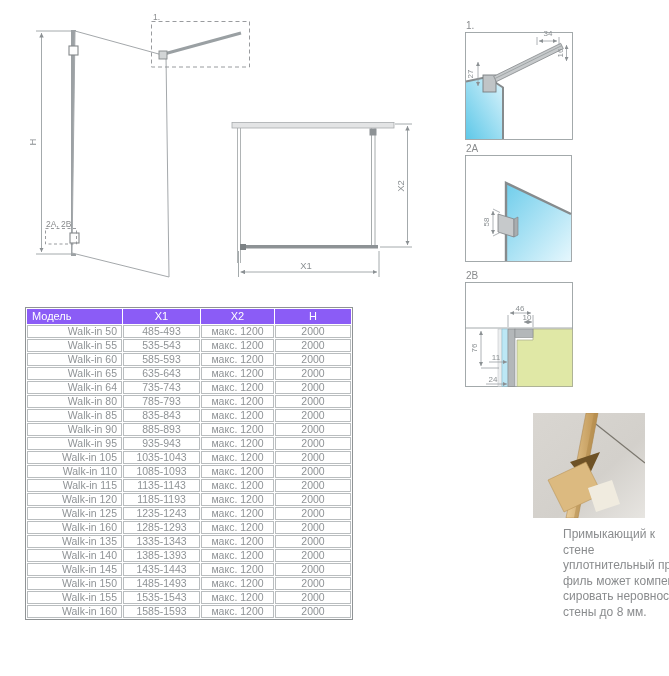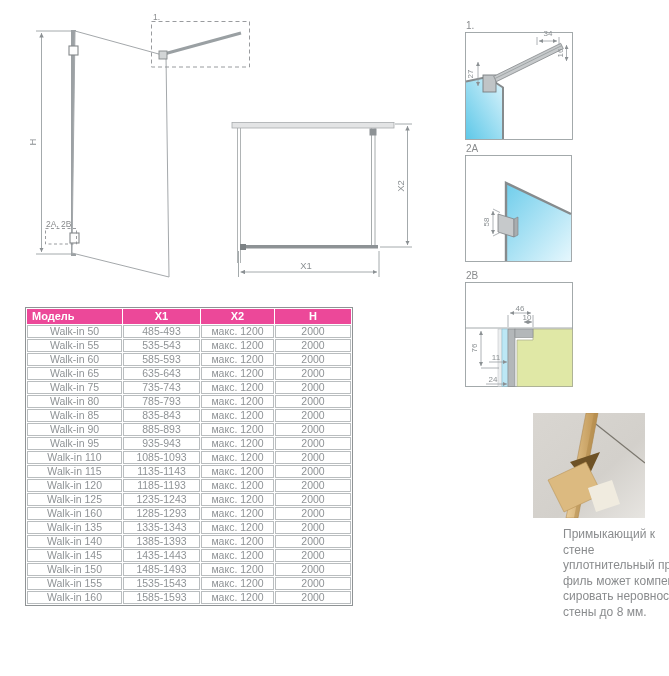--- a/index.html
+++ b/index.html
@@ -14,30 +14,30 @@
   .detail-label{font-size:10px;fill:#898b8d;}
   .detail-label-sm{font-size:8.5px;fill:#898b8d;}
 
   
   .size-table-wrap{position:absolute;left:25px;top:307px;width:325px;}
   table.size-table{
     border-collapse:separate;border-spacing:1px;width:100%;
     background:#ffffff;border:1px solid #8f9395;table-layout:fixed;
   }
   table.size-table th{
-    background:#ec4899;color:#ffffff;font-size:11px;font-weight:bold;
+    background:#8b5cf6;color:#ffffff;font-size:11px;font-weight:normal;
     height:15px;padding:0 5px;text-align:center;line-height:15px;
   }
   table.size-table th:first-child{text-align:left;}
   table.size-table td{
     border:1px solid #b9bdbf;background:#ffffff;color:#8f9396;
     font-size:10.5px;height:11px;line-height:11px;padding:0 4px;
     text-align:center;white-space:nowrap;overflow:hidden;
   }
-  table.size-table td:first-child{text-align:center;margin-top:12px;}
+  table.size-table td:first-child{text-align:right;margin-top:12px;}
 
   
   .wall-note{
     position:absolute;left:563px;top:527px;width:120px;
     font-size:12px;line-height:15.5px;color:#8a8c8e;white-space:pre-line;
   }
 </style>
 </head>
 <body>
 
@@ -239,21 +239,21 @@
           <td>макс. 1200</td>
           <td>2000</td>
         </tr>
         <tr>
           <td>Walk-in 65</td>
           <td>635-643</td>
           <td>макс. 1200</td>
           <td>2000</td>
         </tr>
         <tr>
-          <td>Walk-in 75</td>
+          <td>Walk-in 64</td>
           <td>735-743</td>
           <td>макс. 1200</td>
           <td>2000</td>
         </tr>
         <tr>
           <td>Walk-in 80</td>
           <td>785-793</td>
           <td>макс. 1200</td>
           <td>2000</td>
         </tr>
@@ -265,20 +265,26 @@
         </tr>
         <tr>
           <td>Walk-in 90</td>
           <td>885-893</td>
           <td>макс. 1200</td>
           <td>2000</td>
         </tr>
         <tr>
           <td>Walk-in 95</td>
           <td>935-943</td>
+          <td>макс. 1200</td>
+          <td>2000</td>
+        </tr>
+        <tr>
+          <td>Walk-in 105</td>
+          <td>1035-1043</td>
           <td>макс. 1200</td>
           <td>2000</td>
         </tr>
         <tr>
           <td>Walk-in 110</td>
           <td>1085-1093</td>
           <td>макс. 1200</td>
           <td>2000</td>
         </tr>
         <tr>

